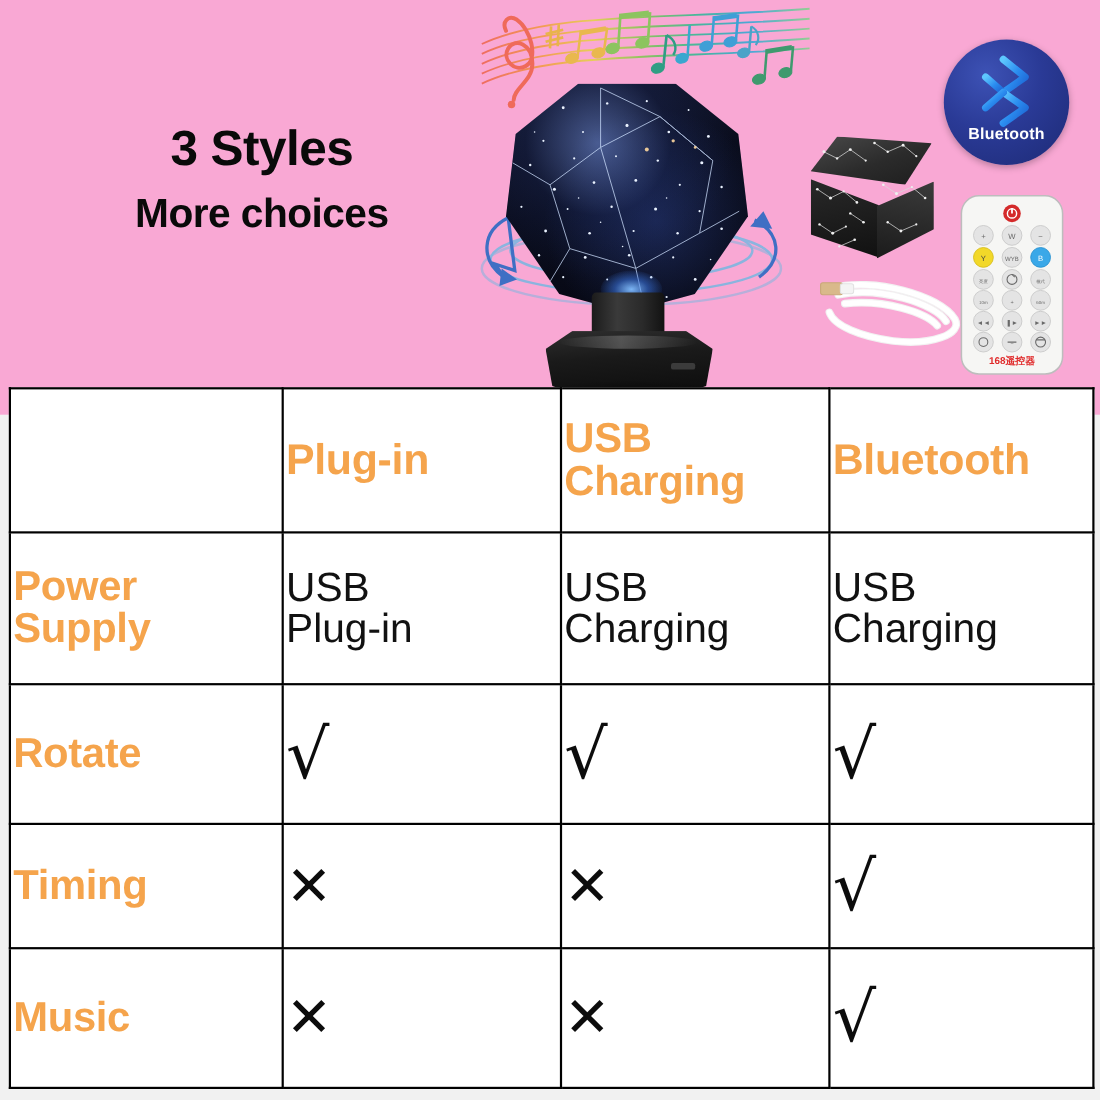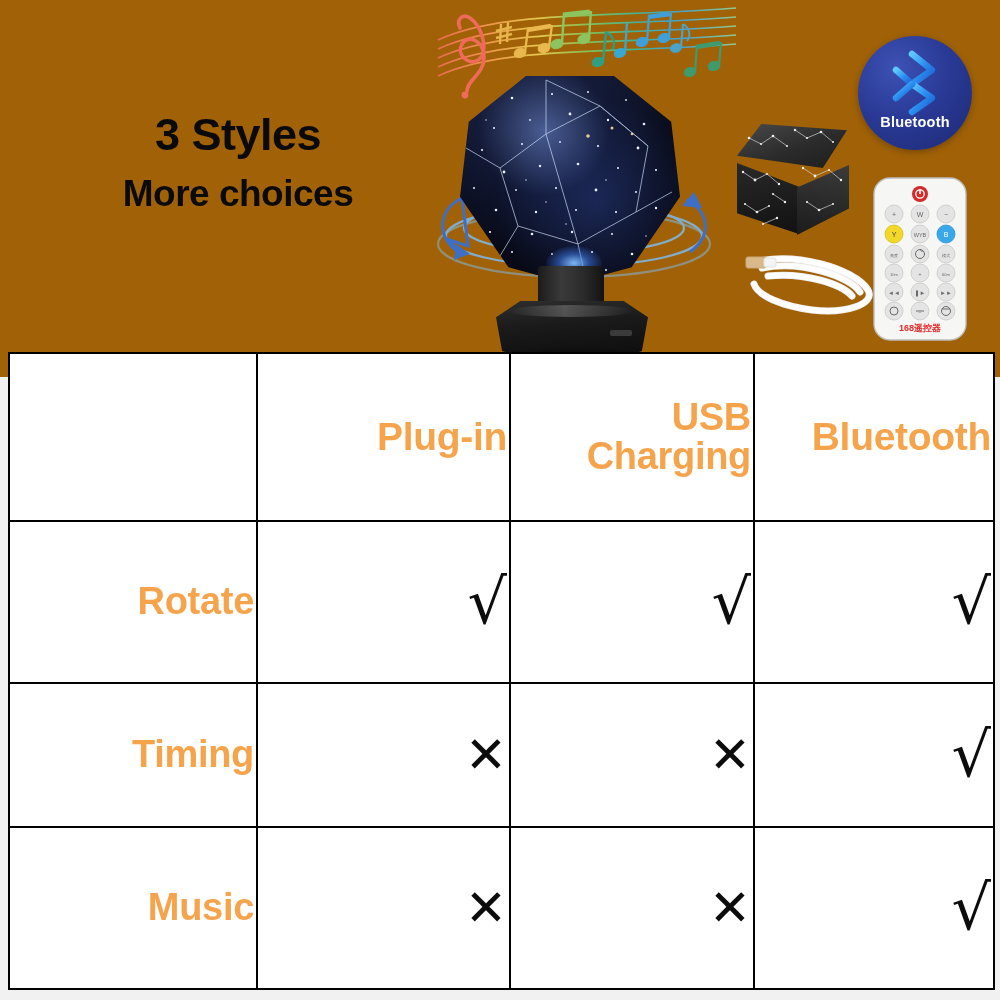--- a/index.html
+++ b/index.html
@@ -20,21 +20,21 @@
     background: #ffffff;
     overflow: hidden;
   }
 
   
   .gutter-left  { position:absolute; left:0;   top:0; width:8px;  height:1000px; background:#f1f1f1; }
   .gutter-right { position:absolute; right:0;  top:0; width:7px;  height:1000px; background:#f1f1f1; }
   .gutter-bottom{ position:absolute; left:0;   bottom:0; width:1000px; height:10px; background:#f1f1f1; }
 
   
-  .hero { position:absolute; left:0; top:0; width:1000px; height:377px; background:#a16207;text-decoration:underline; }
+  .hero { position:absolute; left:0; top:0; width:1000px; height:377px; background:#f9a8d4;text-decoration:underline; }
 
   .headline {
     position:absolute;
     left: 48px;
     top: 102px;
     width: 380px;
     color:#0a0a0a;
     font-weight:bold;
     font-size:45px;
     line-height:1.45;
@@ -129,21 +129,21 @@
   .table-zone { position:absolute; left:8px; top:352px; width:985px; height:638px; }
 
   table.cmp {
     width:985px; height:638px;
     border-collapse:collapse;
     table-layout:fixed;
     background:#ffffff;
   }
   table.cmp td {
     border:2px solid #000000;
-    text-align:right;
+    text-align:left;
     vertical-align:middle;
     padding:14px 2px;
   }
   col.c0 { width:248px; }
   col.c1 { width:253px; }
   col.c2 { width:244px; }
   col.c3 { width:240px; }
 
   tr.r-head { height:106px; }
   tr.r-pow  { height:113px; }
@@ -528,20 +528,38 @@
           </td>
           <td>
             <div class="hdr two">USB</div>
             <div class="hdr two">Charging</div>
           </td>
           <td>
             <div class="hdr">Bluetooth</div>
           </td>
         </tr>
 
+        <tr class="r-pow">
+          <td>
+            <div class="rowlbl">Power</div>
+            <div class="rowlbl">Supply</div>
+          </td>
+          <td>
+            <div class="val">USB</div>
+            <div class="val">Plug-in</div>
+          </td>
+          <td>
+            <div class="val">USB</div>
+            <div class="val">Charging</div>
+          </td>
+          <td>
+            <div class="val">USB</div>
+            <div class="val">Charging</div>
+          </td>
+        </tr>
 
 
         <tr class="r-rot">
           <td>
             <div class="rowlbl">Rotate</div>
           </td>
           <td>
             <div class="mark tick">√</div>
           </td>
           <td>

